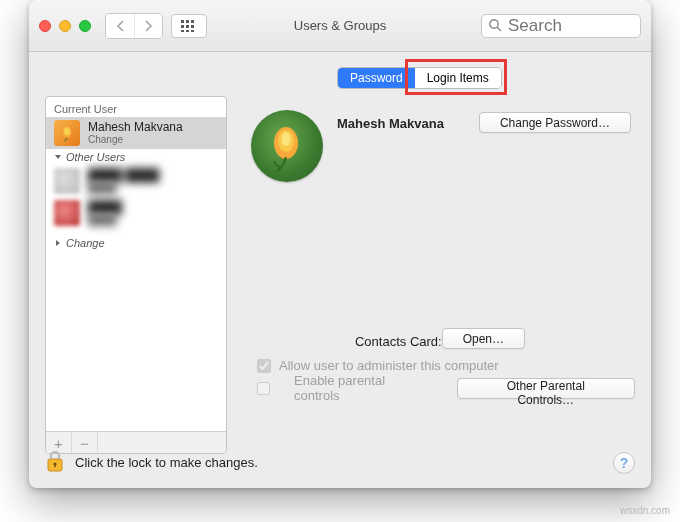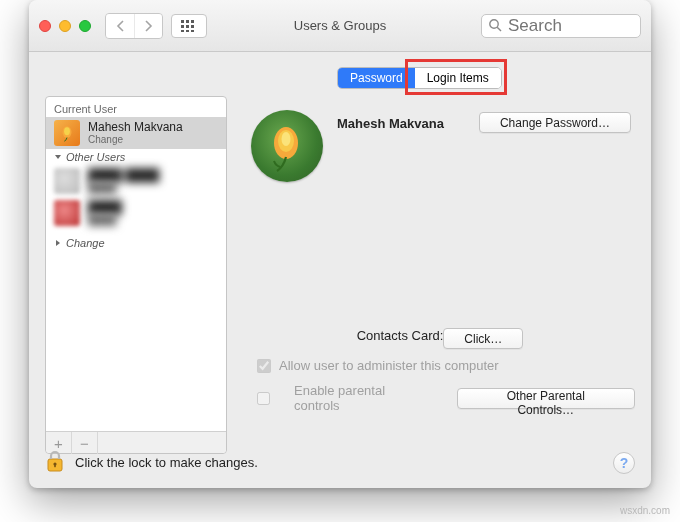--- a/index.html
+++ b/index.html
@@ -229,31 +229,30 @@
       border-radius: 4px;
       background: linear-gradient(#ffffff,#f2f2f2);
       font-size: 12px;
       color: #222;
       box-shadow: 0 1px 0 rgba(0,0,0,0.04);
     }
     
     .contacts-row {
       position: absolute;
       left: 0; right: 0; top: 232px;
-      display: flex; align-items: flex-start; justify-content: center; gap: 0;
+      display: flex; align-items: flex-end; justify-content: center; gap: 0;
       font-size: 13px;
     }
     .contacts-row .label { color: #222; }
     .controls-lower {
       position: absolute; left: 0; right: 0; top: 262px;
     }
     .checkline {
       display: flex; align-items: center; gap: 8px;
       font-size: 13px; color: #222;
-      margin-bottom: 10px;
       padding-left: 12px;
     }
     .checkline input[type=checkbox] {
       width: 14px; height: 14px;
     }
     .parental-row {
       display: flex; align-items: center; gap: 24px;
       padding-left: 12px;
     }
     
@@ -395,21 +394,21 @@
           <path d="M20 48 C17 47 15 45 14 42" stroke="#2f6b1f" stroke-width="2" fill="none"></path>
         </svg>
       </div>
       <div class="user-name-big">Mahesh Makvana</div>
       <div class="change-pass">
         <button class="mac-btn">Change Password…</button>
       </div>
 
       <div class="contacts-row">
         <span class="label">Contacts Card:</span>
-        <button class="mac-btn">Click…</button>
+        <button class="mac-btn">Open…</button>
       </div>
 
       <div class="controls-lower">
         <div class="checkline">
           <input type="checkbox" checked="" disabled="" style="">
           <span class="disabled">Allow user to administer this computer</span>
         </div>
         <div class="parental-row">
           <input type="checkbox" disabled="" style="">
           <span class="disabled">Enable parental controls</span>

